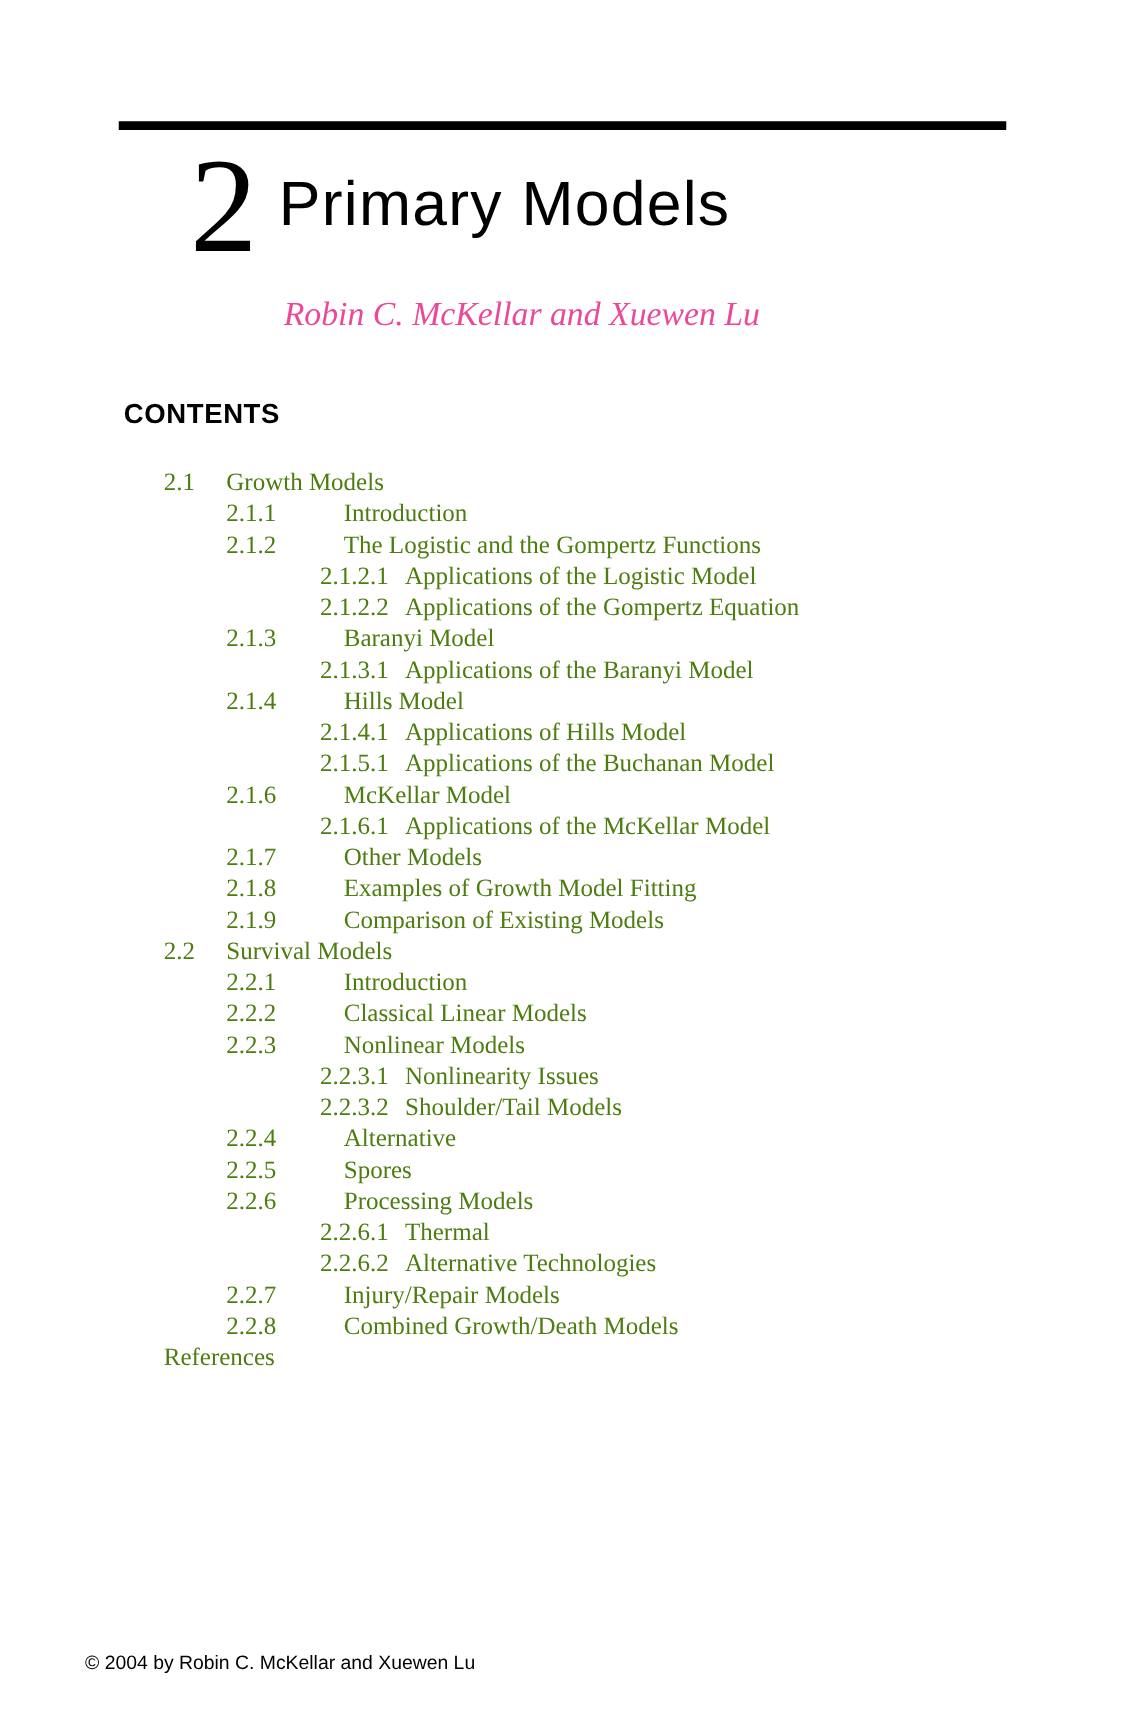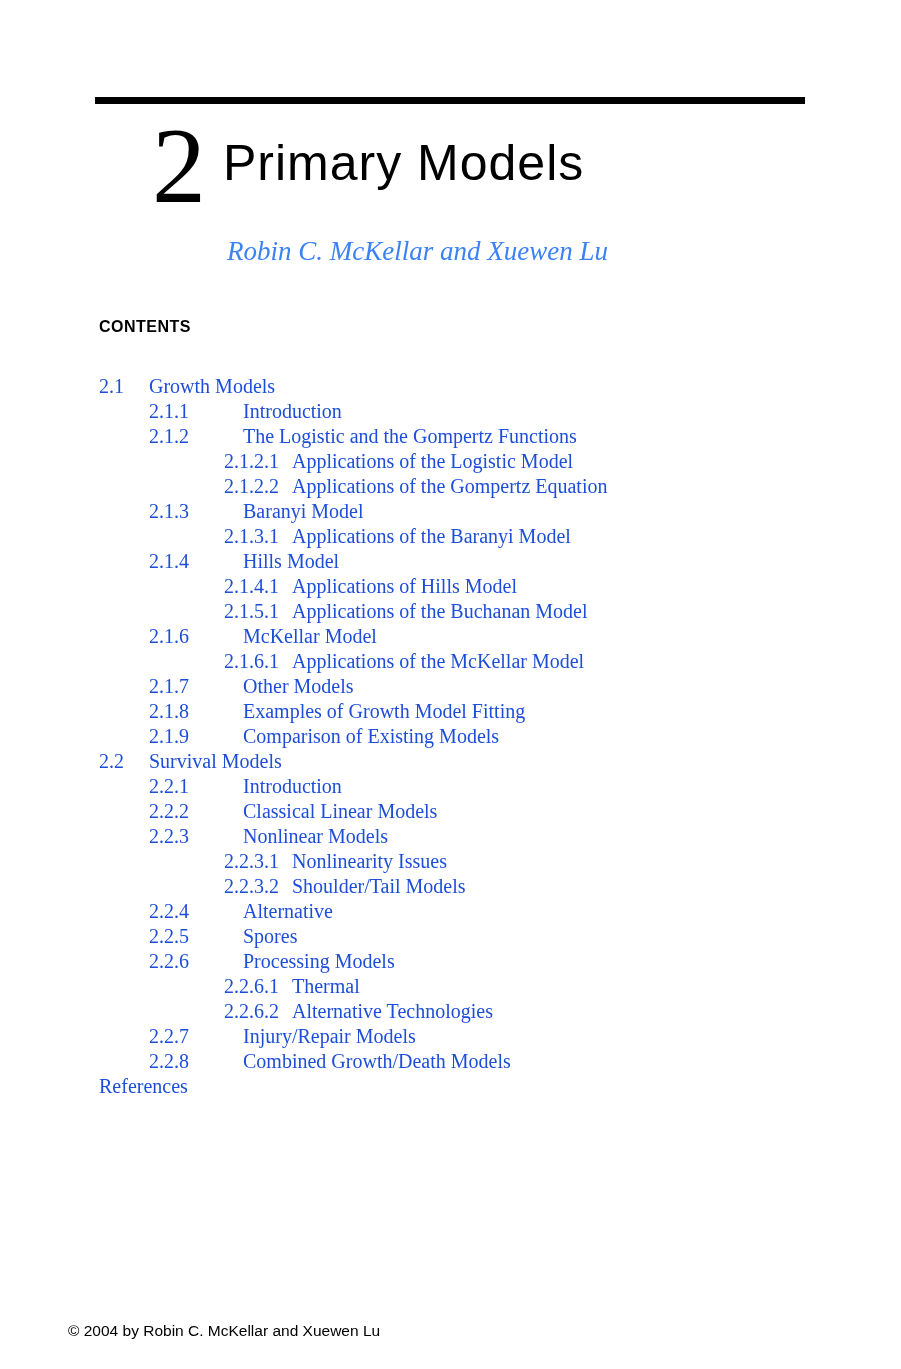--- a/index.html
+++ b/index.html
@@ -45,29 +45,29 @@
     letter-spacing: 1px;
     color: #000000;
   }
   .authors {
     position: absolute;
     left: 227px;
     top: 236px;
     font-family: "Liberation Serif", serif;
     font-style: italic;
     font-size: 27px;
-    color: #3b82f6;
+    color: #ec4899;
   }
   .contents-heading {
     position: absolute;
     left: 99px;
     top: 318px;
     font-family: "Liberation Sans", sans-serif;
     font-weight: 700;
-    font-size: 16px;
+    font-size: 22px;
     letter-spacing: 0.5px;
     color: #000000;
   }
   .toc {
     position: absolute;
     left: 99px;
     top: 374px;
     width: 720px;
     font-family: "Liberation Serif", serif;
     font-size: 20px;
@@ -109,21 +109,21 @@
   <div class="top-rule"></div>
 
   <div class="chapter-number">2</div>
 
   <div class="chapter-title">Primary Models</div>
 
   <div class="authors">Robin C. McKellar and Xuewen Lu</div>
 
   <div class="contents-heading">CONTENTS</div>
 
-  <div class="toc" style="color: #1d4ed8;">
+  <div class="toc" style="color: #4d7c0f; margin-left: 32px;">
       <div class="toc-row lvl0">
         <span class="toc-num">2.1</span>
         <span class="toc-label">Growth Models</span>
       </div>
       <div class="toc-row lvl1">
         <span class="toc-num">2.1.1</span>
         <span class="toc-label">Introduction</span>
       </div>
       <div class="toc-row lvl1">
         <span class="toc-num">2.1.2</span>

